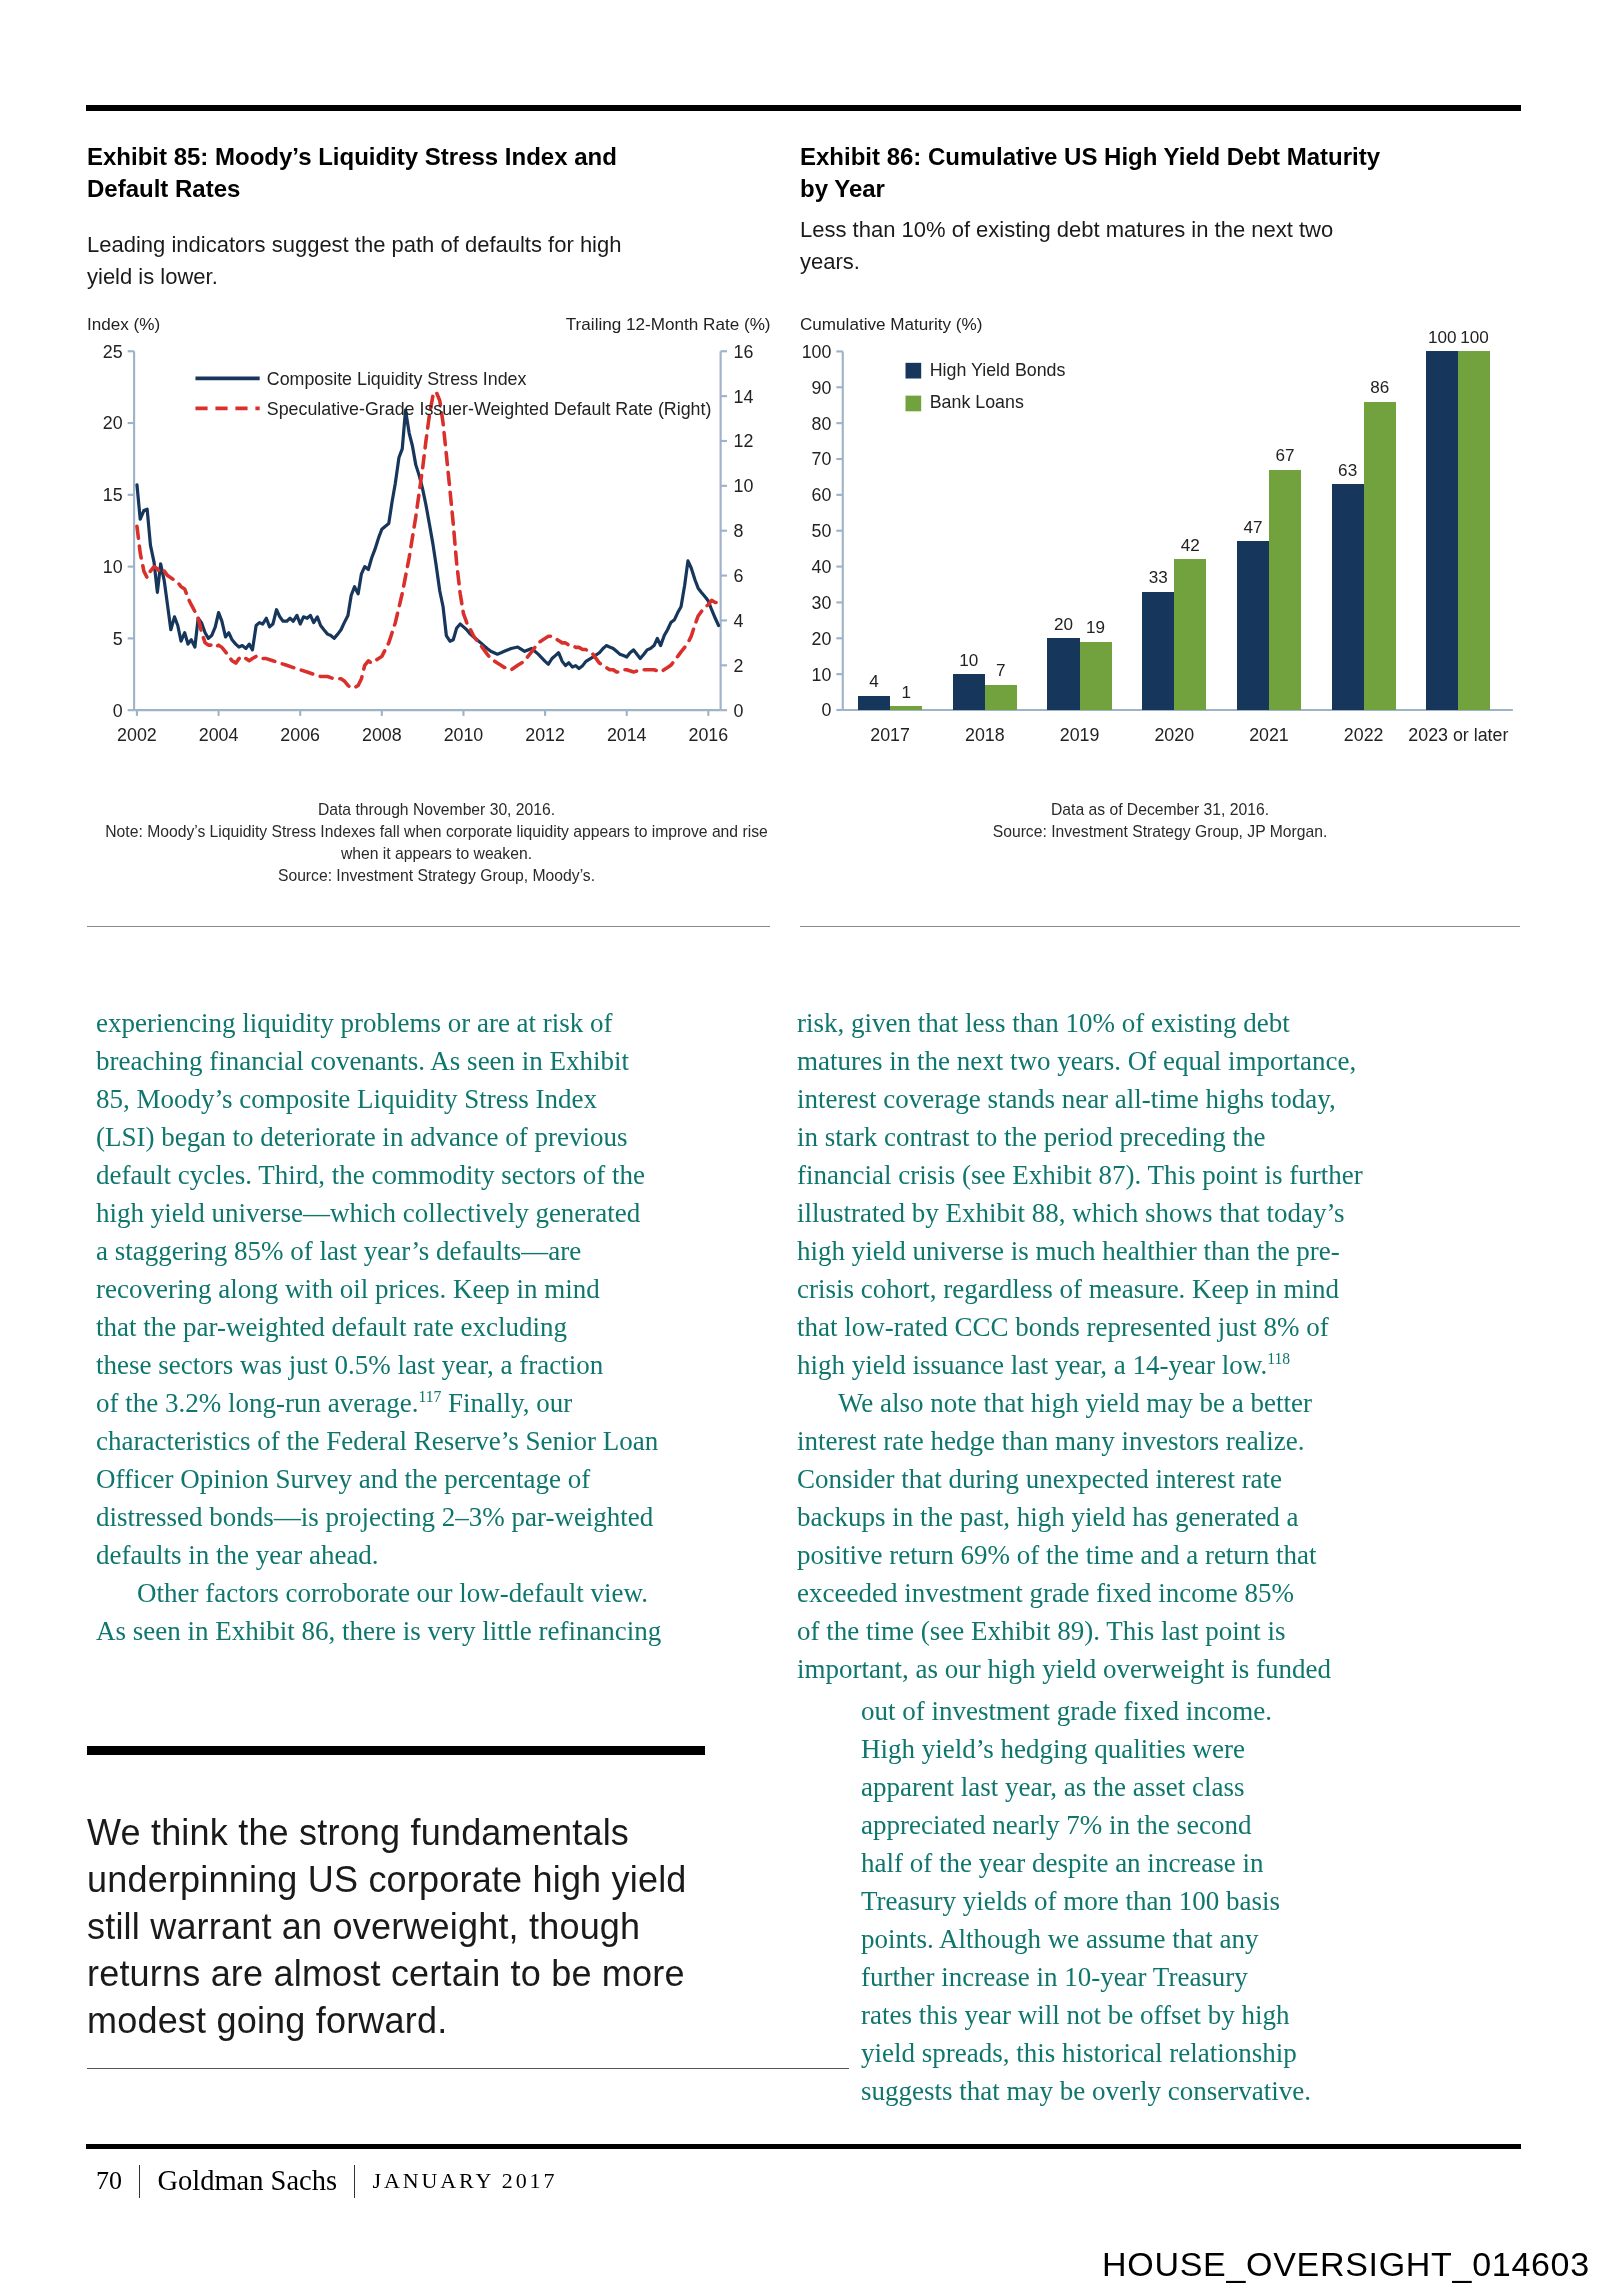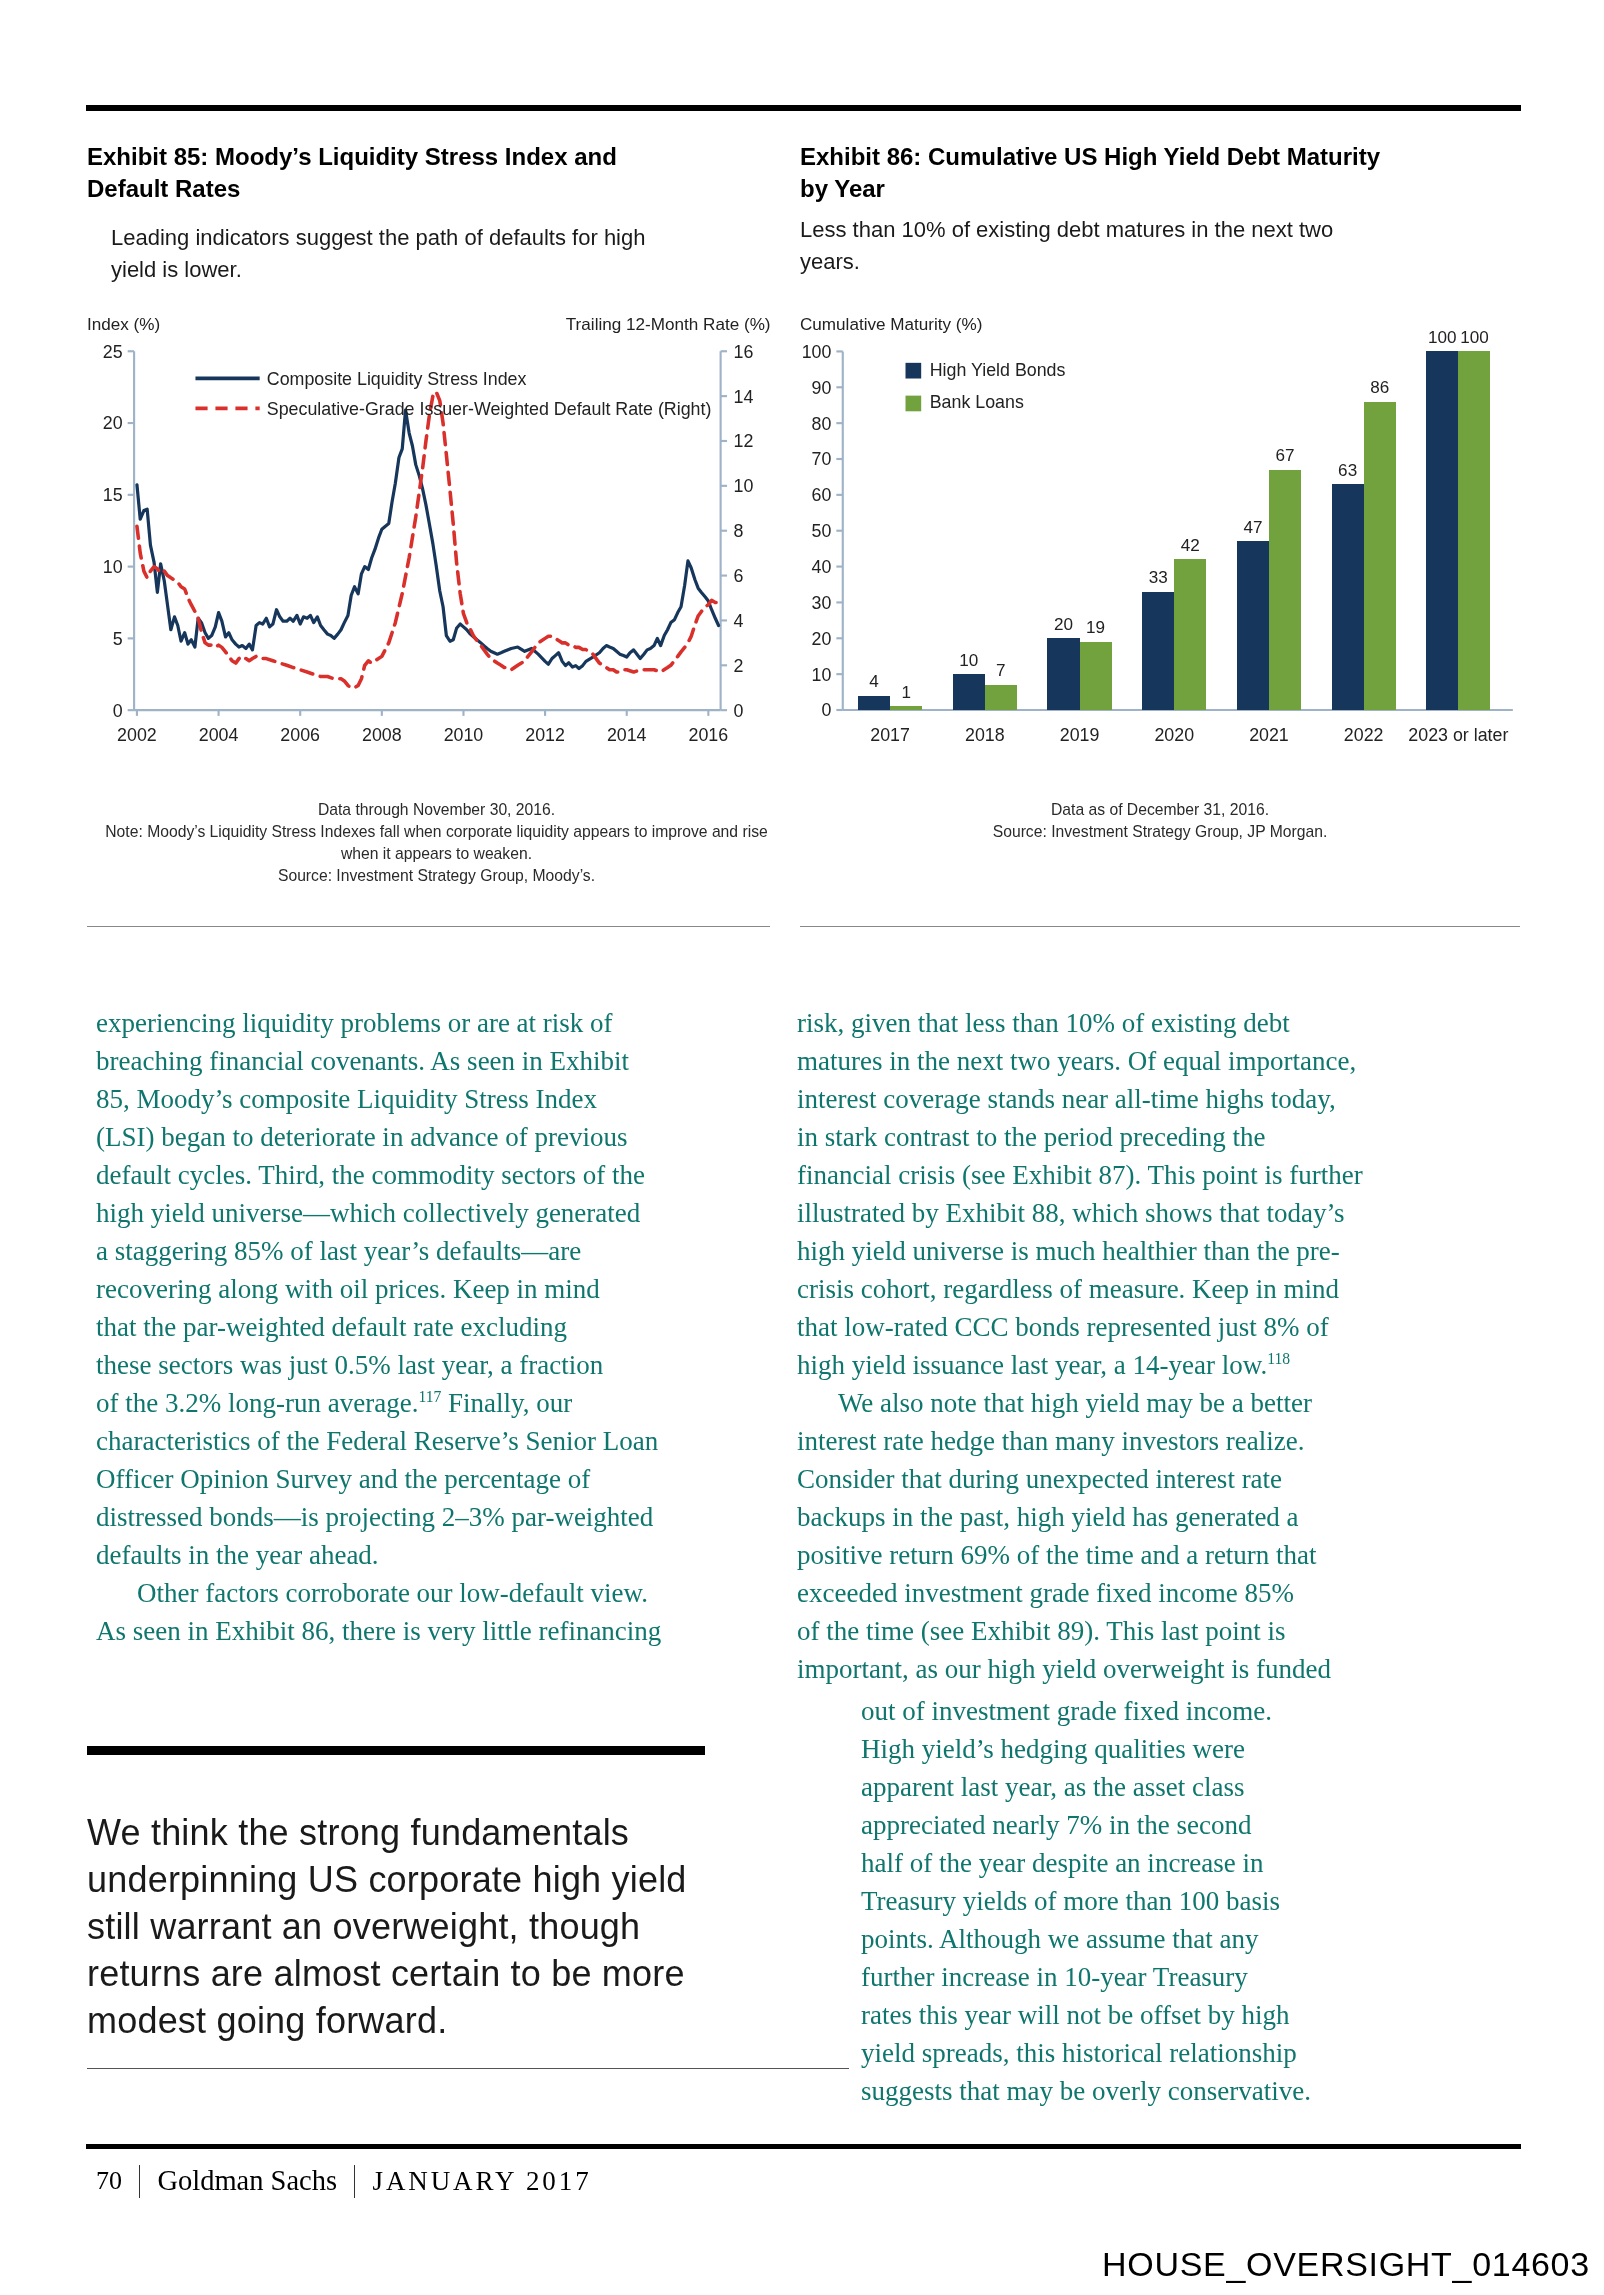--- a/index.html
+++ b/index.html
@@ -15,33 +15,33 @@
   .body-col{font-family:Liberation Serif, serif;font-size:27px;line-height:38px;color:#0f766e;}
   .body-col .line{white-space:nowrap;height:38px;}
   .body-col .line.indent{padding-left:41px;}
   .body-col sup{font-size:58%;vertical-align:super;line-height:0;}
   .quote{font-family:Liberation Sans, sans-serif;font-size:36px;line-height:47px;color:#1a1a1a;letter-spacing:0.2px;}
   .quote .line{white-space:nowrap;height:47px;}
   .footer-row{display:flex;align-items:center;font-family:"Liberation Serif", serif;color:#000;}
   .footer-sep{width:1.4px;height:33px;background:#333;margin:0 17px;}
   .footer-page{font-size:26px;}
   .footer-brand{font-size:28.5px;}
-  .footer-issue{font-size:27px;letter-spacing:2.9px;}
+  .footer-issue{font-size:22px;letter-spacing:2.9px;}
   .watermark{font-family:"Liberation Sans", sans-serif;font-size:34px;color:#000;letter-spacing:0.7px;white-space:nowrap;}
   svg text{font-family:"Liberation Sans", sans-serif;fill:#222;}
 </style>
 </head>
 <body>
 
 <div class="page">
 
   <div class="abs rule-thick" style="left:86px;top:105px;width:1435px;height:6.4px;"></div>
 
   <div class="abs ex-title" style="left:87px;top:141px;width:599px;">Exhibit 85: Moody’s Liquidity Stress Index and Default Rates</div>
-  <div class="abs ex-sub" style="left:87px;top:222px;width:585px;margin-left:24px;">Leading indicators suggest the path of defaults for high yield is lower.</div>
+  <div class="abs ex-sub" style="left:87px;top:229px;width:585px;">Leading indicators suggest the path of defaults for high yield is lower.</div>
 
   <div class="abs ex-title" style="left:800px;top:141px;width:585px;">Exhibit 86: Cumulative US High Yield Debt Maturity by Year</div>
   <div class="abs ex-sub" style="left:800px;top:214px;width:585px;">Less than 10% of existing debt matures in the next two years.</div>
 
   <svg class="abs" style="left:87px;top:307px;" width="685" height="446" viewBox="0 0 960 625">
       <text x="0" y="32" font-size="24" text-anchor="start">Index (%)</text>
       <text x="958" y="32" font-size="24" text-anchor="end">Trailing 12-Month Rate (%)</text>
       <line x1="66" y1="62" x2="66" y2="565" stroke="#9FB3C8" stroke-width="3"></line>
       <line x1="888" y1="62" x2="888" y2="565" stroke="#9FB3C8" stroke-width="3"></line>
       <line x1="66" y1="565" x2="888" y2="565" stroke="#9FB3C8" stroke-width="3"></line>

